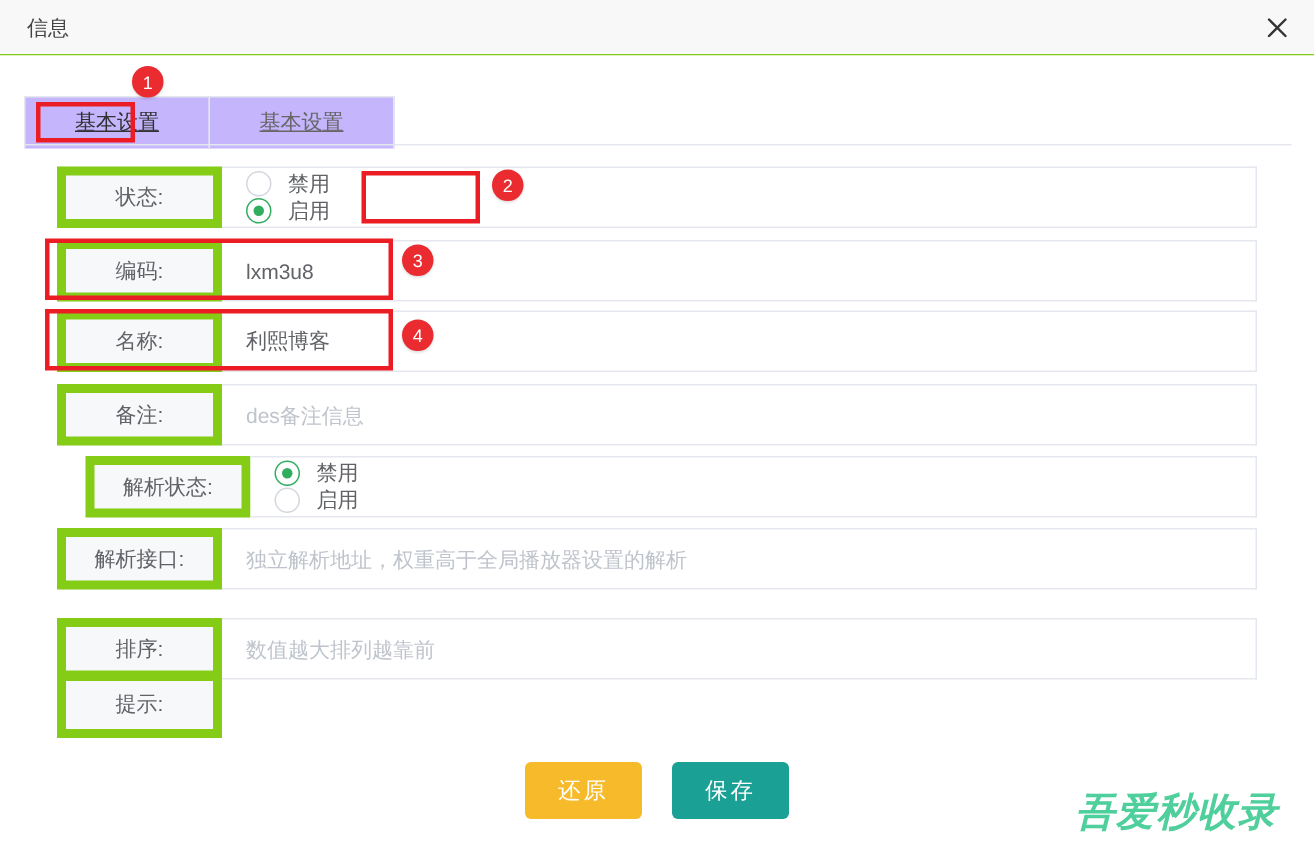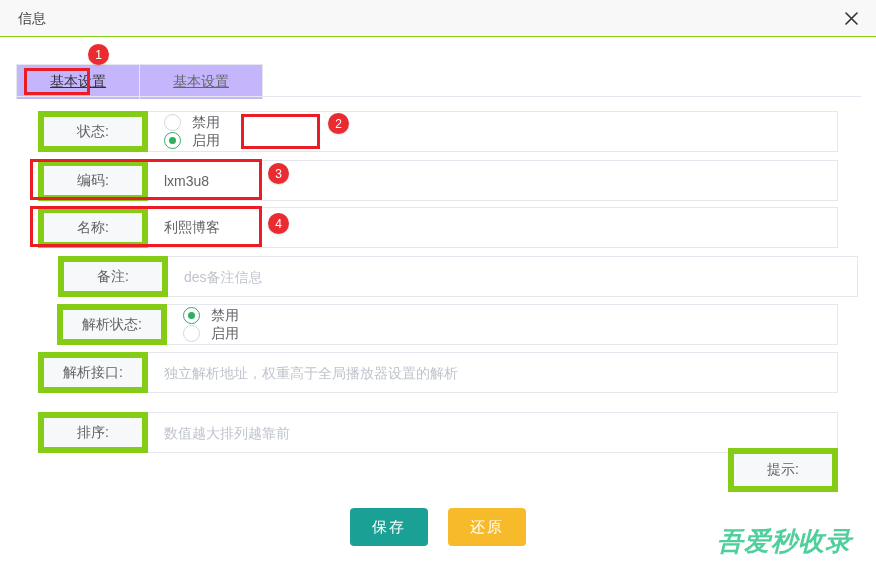--- a/index.html
+++ b/index.html
@@ -264,21 +264,21 @@
       </div>
     </div>
 
     <div class="row" style="top:108px; height:41px;">
       <div class="label-cell">名称:</div>
       <div class="value-cell">
         <input class="txt" type="text" value="利熙博客" style="">
       </div>
     </div>
 
-    <div class="row" style="top:157px; height:41px;margin-left:20px;">
+    <div class="row" style="top:157px; height:41px;">
       <div class="label-cell">备注:</div>
       <div class="value-cell">
         <input class="txt" type="text" placeholder="des备注信息" style="">
       </div>
     </div>
 
     <div class="row" style="top:205px; height:41px;padding-left:19px;">
       <div class="label-cell">解析状态:</div>
       <div class="value-cell">
         <div class="radio-group">
@@ -301,29 +301,29 @@
       </div>
     </div>
 
     <div class="row" style="top:301px; height:41px;margin-top:12px;">
       <div class="label-cell">排序:</div>
       <div class="value-cell">
         <input class="txt" type="text" placeholder="数值越大排列越靠前" style="">
       </div>
     </div>
 
-    <div class="row tip" style="top:349px; height:50px;justify-content:flex-end;">
+    <div class="row tip" style="top:349px; height:50px;">
       <div class="label-cell">提示:</div>
     </div>
 
   </div>
 
   <div class="btn-bar">
+    <button class="btn btn-restore">还原</button>
     <button class="btn btn-save">保存</button>
-    <button class="btn btn-restore">还原</button>
   </div>
 
   <div class="watermark">吾爱秒收录</div>
 
   <div class="anno-box" style="left:24px; top:68px; width:66px; height:27px;"></div>
   <div class="anno-box" style="left:241px; top:114px; width:79px; height:35px;"></div>
   <div class="anno-box" style="left:30px; top:159px; width:232px; height:41px;"></div>
   <div class="anno-box" style="left:30px; top:206px; width:232px; height:41px;"></div>
 
   <div class="anno-badge" style="left:88px; top:44px;">1</div>

